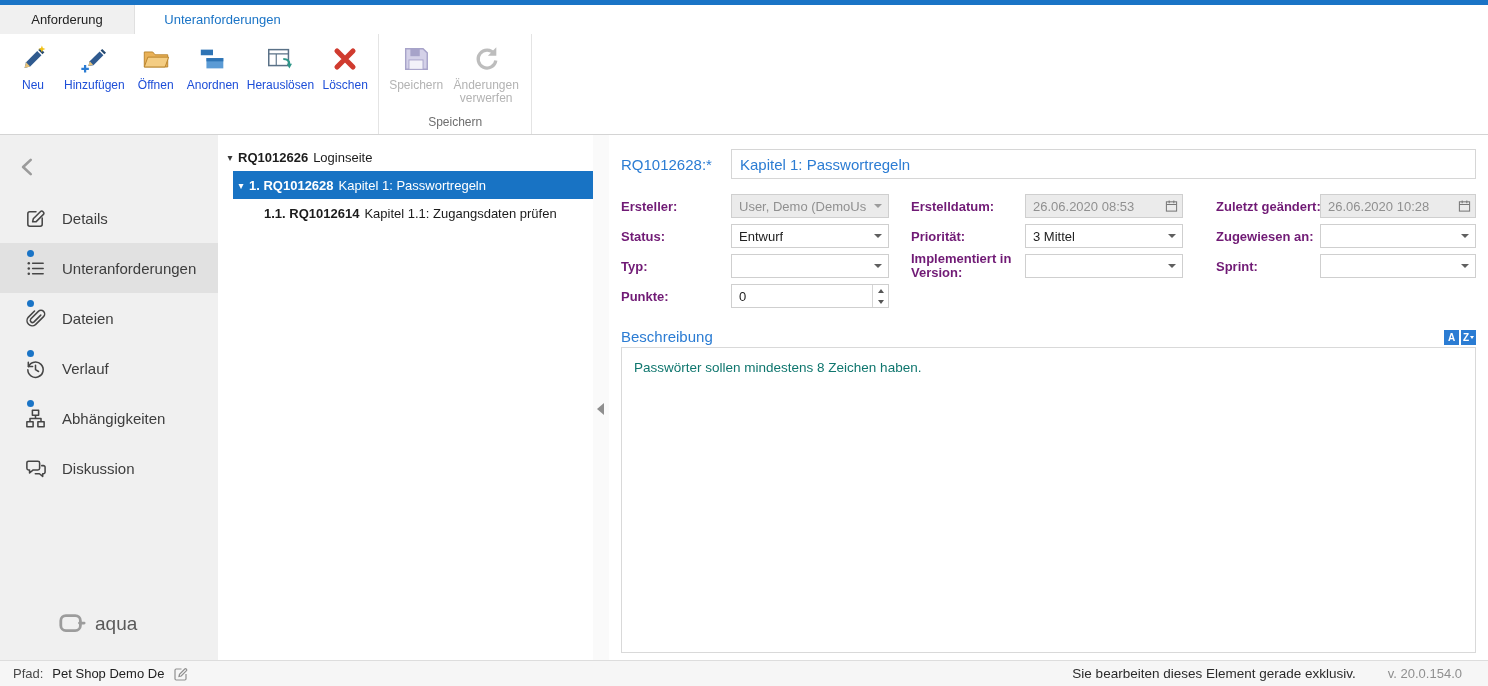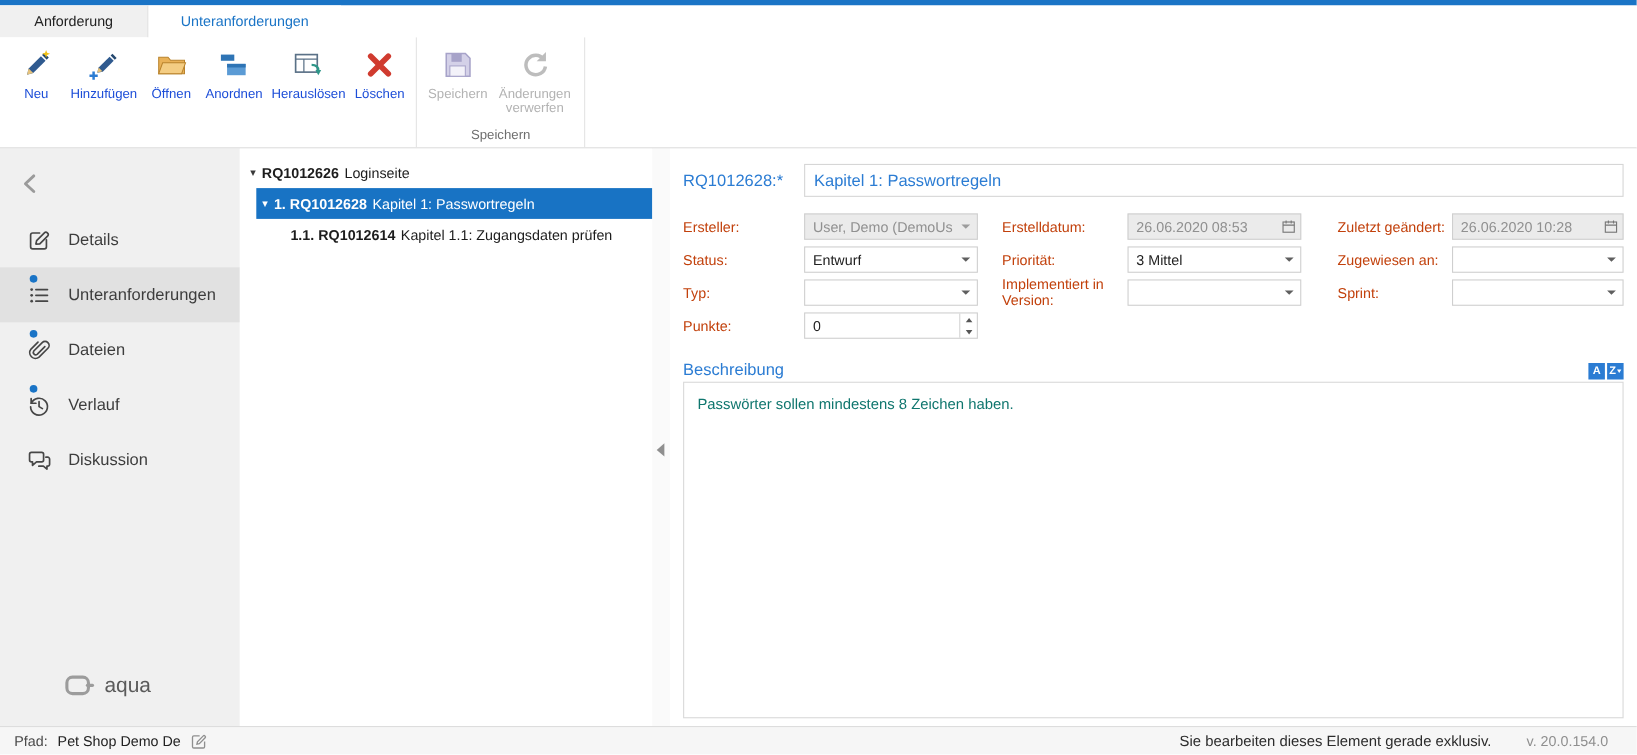--- a/index.html
+++ b/index.html
@@ -48,21 +48,21 @@
   .splitter { position:absolute; top:135px; left:593px; width:16px; height:525px; background:#fafafa; cursor:col-resize; }
   .splitter-chevron { position:absolute; top:268px; left:4px; width:0; height:0;
     border-top:6px solid transparent; border-bottom:6px solid transparent; border-right:7px solid #8f8f8f; cursor:pointer; }
   
   .detail { position:absolute; top:135px; left:609px; width:879px; height:525px; background:#fff; padding:14px 12px 0 12px; }
   .detail-header { display:flex; align-items:center; height:30px; margin-bottom:12px; }
   .detail-id { color:#2b7cd3; font-size:15px; width:110px; flex:0 0 auto; }
   .title-input { flex:1; height:30px; border:1px solid #d6d6d6; color:#2b7cd3; font-size:15px; padding:0 8px;
     font-family:"Liberation Sans","DejaVu Sans",sans-serif; outline:none; background:#fff; }
   .form-grid { display:grid; grid-template-columns:110px 158px 22px 114px 158px 33px 104px 1fr; grid-auto-rows:30px; align-items:center; }
-  .flabel { font-size:13px; color:#c2410c; white-space:nowrap; }
+  .flabel { font-size:13px; color:#701a75; white-space:nowrap;font-weight:bold; }
   .lbl-2line { white-space:normal; line-height:14px; font-size:13px; }
   .combo { position:relative; height:24px; border:1px solid #cfcfcf; background:#fff; display:flex; align-items:center;
     padding:0 20px 0 7px; font-size:13px; color:#222; cursor:pointer; }
   .combo.disabled { background:#ebebeb; color:#909090; cursor:default; }
   .combo-arrow { position:absolute; right:6px; top:50%; margin-top:-2px; width:0; height:0;
     border-left:4px solid transparent; border-right:4px solid transparent; border-top:4.5px solid #5f5f5f; }
   .combo.disabled .combo-arrow { border-top-color:#9c9c9c; }
   .combo-val { white-space:nowrap; overflow:hidden; }
   .cal-btn { position:absolute; right:4px; top:50%; transform:translateY(-50%); display:flex; }
   .spin-col { position:absolute; right:0; top:0; bottom:0; width:16px; border-left:1px solid #d5d5d5; display:flex; flex-direction:column; }
@@ -235,20 +235,32 @@
         <svg width="23" height="23" viewBox="0 0 24 24" fill="none" stroke="#464646" stroke-width="1.6" stroke-linecap="round" stroke-linejoin="round">
           <path d="M4.5 5.5V10H9"></path>
           <path d="M4.7 10a8 8 0 1 1-.7 3.3"></path>
           <path d="M12 8.5v4.7l3.2 1.9"></path>
         </svg>
       </span>
       <span>Verlauf</span>
     </div>
     <div class="nav-item">
       <span class="icon-wrap">
+        <span class="badge-dot"></span>
+        <svg width="23" height="23" viewBox="0 0 24 24" fill="none" stroke="#464646" stroke-width="1.6" stroke-linejoin="round">
+          <rect x="8.75" y="3.5" width="6.5" height="5"></rect>
+          <rect x="3" y="15.5" width="6.5" height="5"></rect>
+          <rect x="14.5" y="15.5" width="6.5" height="5"></rect>
+          <path d="M12 8.5V12M6.25 15.5V12h11.5v3.5"></path>
+        </svg>
+      </span>
+      <span>Abhängigkeiten</span>
+    </div>
+    <div class="nav-item">
+      <span class="icon-wrap">
         <svg width="23" height="23" viewBox="0 0 24 24" fill="none" stroke="#464646" stroke-width="1.6" stroke-linecap="round" stroke-linejoin="round">
           <path d="M14.5 4.5H4.8A1.8 1.8 0 0 0 3 6.3v5.4a1.8 1.8 0 0 0 1.8 1.8h1v3.2l3.8-3.2h4.9a1.8 1.8 0 0 0 1.8-1.8V6.3a1.8 1.8 0 0 0-1.8-1.8z"></path>
           <path d="M18.5 9h1.7A1.8 1.8 0 0 1 22 10.8v4.9a1.8 1.8 0 0 1-1.8 1.8h-.7v2.8l-3.4-2.8h-4.3"></path>
         </svg>
       </span>
       <span>Diskussion</span>
     </div>
   </div>
   <div class="logo">
     <span>

